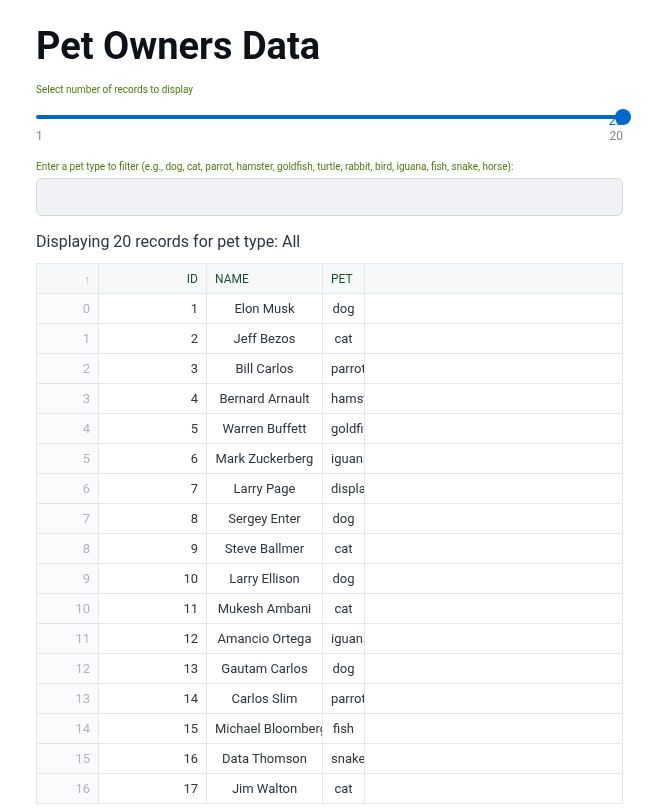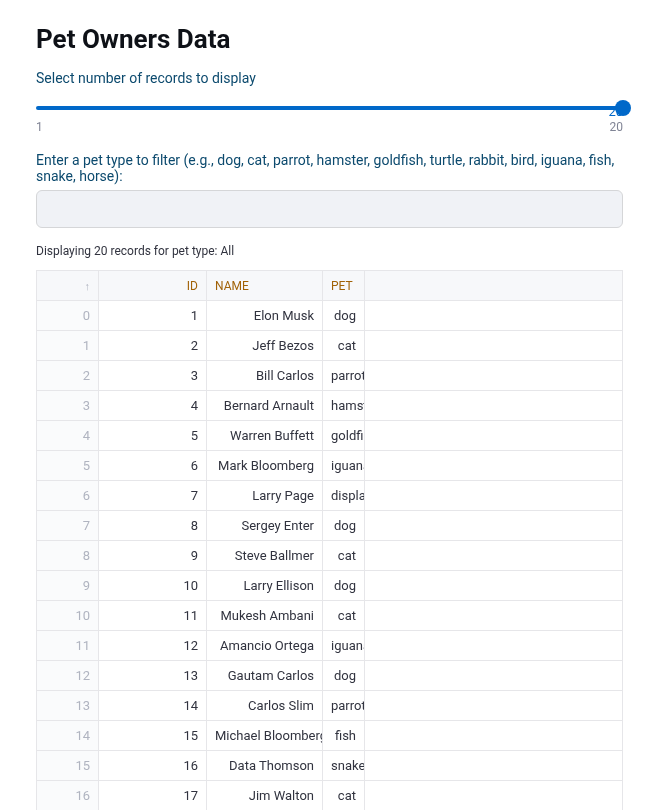--- a/index.html
+++ b/index.html
@@ -6,28 +6,28 @@
   body {
     margin: 0;
     padding: 24px 36px;
     font-family: "Source Sans Pro", -apple-system, BlinkMacSystemFont, "Segoe UI", Roboto, sans-serif;
     color: #31333F;
     background: #fff;
     font-size: 14px;
     width: 659px;
   }
   h1 {
-    font-size: 26px;
+    font-size: 38px;
     font-weight: 700;
     margin: 0 0 16px 0;
     color: #0e1117;
   }
   .label {
-    font-size: 14px;
-    color: #0c4a6e;
+    font-size: 10px;
+    color: #4d7c0f;
     margin-bottom: 6px;
   }
   .slider-wrap {
     margin-bottom: 10px;
     position: relative;
   }
   .slider-value-top {
     position: absolute;
     right: 0;
     top: -2px;
@@ -62,41 +62,41 @@
     width: 100%;
     height: 38px;
     border: 1px solid #d5d6d8;
     border-radius: 6px;
     background: #f0f2f6;
     padding: 6px 10px;
     font-size: 14px;
     margin-bottom: 16px;
   }
   .status {
-    font-size: 12px;
+    font-size: 16px;
     margin-bottom: 12px;
   }
   table.data {
     width: 100%;
     border-collapse: collapse;
     border: 1px solid #e6e6e9;
     font-size: 13px;
     table-layout: fixed;
   }
   table.data th, table.data td {
     border: 1px solid #e6e6e9;
     padding: 6px 8px;
     height: 30px;
     overflow: hidden;
     white-space: nowrap;
     text-overflow: clip;
   }
   table.data th {
     background: #f7f8fa;
-    color: #a16207;
+    color: #14532d;
     font-weight: 400;
     text-align: left;
     font-size: 12px;
   }
   table.data th.idxhead {
     width: 62px;
     text-align: right;
     color: #b0b4c0;
   }
   table.data th.idcol { width: 108px; text-align: right; }
@@ -106,21 +106,21 @@
   td.idx {
     text-align: right;
     color: #b0b4c0;
     background: #fafbfc;
     font-variant-numeric: tabular-nums;
   }
   td.id {
     text-align: right;
     font-variant-numeric: tabular-nums;
   }
-  td.name, td.pet { text-align: right; }
+  td.name, td.pet { text-align: center; }
   td.blank { }
   .arrow-up {
     display:inline-block;
     font-size:11px;
     color:#b0b4c0;
   }
 </style>
 </head>
 <body>
 
@@ -188,21 +188,21 @@
       <tr>
         <td class="idx">4</td>
         <td class="id">5</td>
         <td class="name">Warren Buffett</td>
         <td class="pet">goldfish</td>
         <td class="blank"></td>
       </tr>
       <tr>
         <td class="idx">5</td>
         <td class="id">6</td>
-        <td class="name">Mark Bloomberg</td>
+        <td class="name">Mark Zuckerberg</td>
         <td class="pet">iguana</td>
         <td class="blank"></td>
       </tr>
       <tr>
         <td class="idx">6</td>
         <td class="id">7</td>
         <td class="name">Larry Page</td>
         <td class="pet">display</td>
         <td class="blank"></td>
       </tr>

